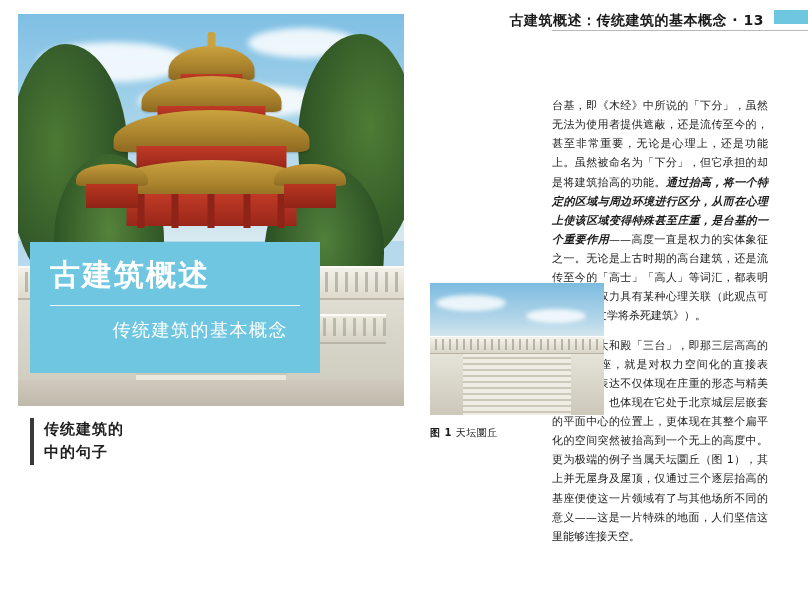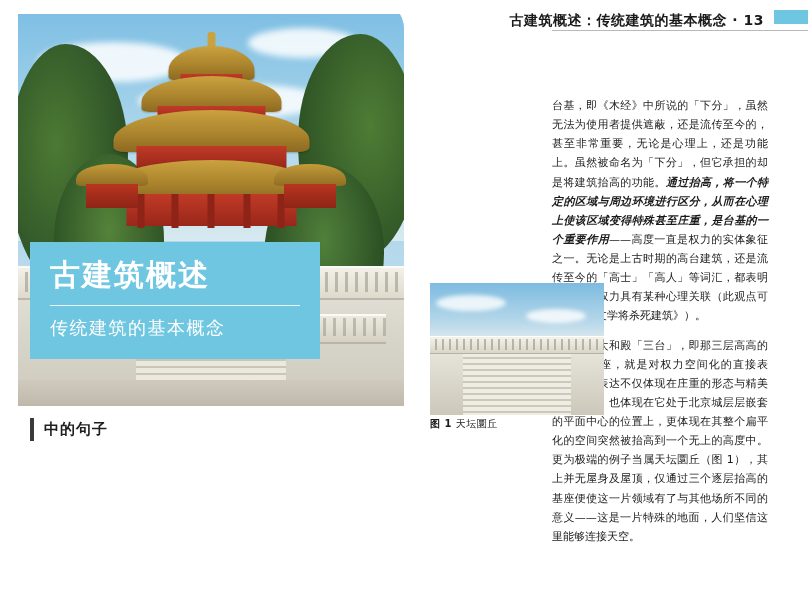--- a/index.html
+++ b/index.html
@@ -23,21 +23,20 @@
 
   
   .left-page {
     position: absolute;
     left: 0;
     top: 0;
     width: 404px;
     height: 600px;
     background: #ffffff;
     overflow: hidden;
-    border-radius: 29px;
   }
 
   .hero-photo {
     position: absolute;
     left: 18px;
     top: 14px;
     width: 386px;
     height: 392px;
     overflow: hidden;
     background: linear-gradient(#8fc7e8, #cfe4ee);
@@ -255,21 +254,22 @@
     width: 100%;
     height: 1px;
     background: rgba(255,255,255,0.85);
     margin: 0 0 10px 0;
   }
   .doc-subtitle {
     font-size: 18px;
     color: #ffffff;
     letter-spacing: 1.5px;
     line-height: 1.3;
-    margin: 0;
+    margin: 12px;
+    text-align: right;
   }
 
   
   .section-head {
     position: absolute;
     left: 30px;
     top: 418px;
     width: 118px;
     padding-left: 10px;
     border-left: 4px solid #3a3a3a;
@@ -409,21 +409,21 @@
   .fig-side-l, .fig-side-r {
     position: absolute;
     bottom: 0;
     width: 36px;
     height: 62px;
     background: linear-gradient(180deg, #e6e3d9, #ccc8ba);
   }
   .fig-side-l { left: 0; }
   .fig-side-r { right: 0; }
   .fig-caption {
-    margin-top: 2px;
+    margin-top: 11px;
     font-size: 10px;
     color: #1a1a1a;
     letter-spacing: 0.5px;
   }
   .fig-caption .fig-label { font-weight: bold; }
 </style>
 </head>
 <body>
 
 <div class="page">
@@ -478,20 +478,21 @@
       </div>
     </div>
 
     <div class="title-block">
       <div class="doc-title">古建筑概述</div>
       <div class="title-rule"></div>
       <div class="doc-subtitle">传统建筑的基本概念</div>
     </div>
 
     <div class="section-head">
+      <div class="section-head-line">传统建筑的</div>
       <div class="section-head-line">中的句子</div>
     </div>
 
   </div>
 
   <div class="right-page">
     <div class="running-head">古建筑概述：传统建筑的基本概念 · 13</div>
     <div class="page-number-bar"></div>
     <div class="head-rule"></div>
 

